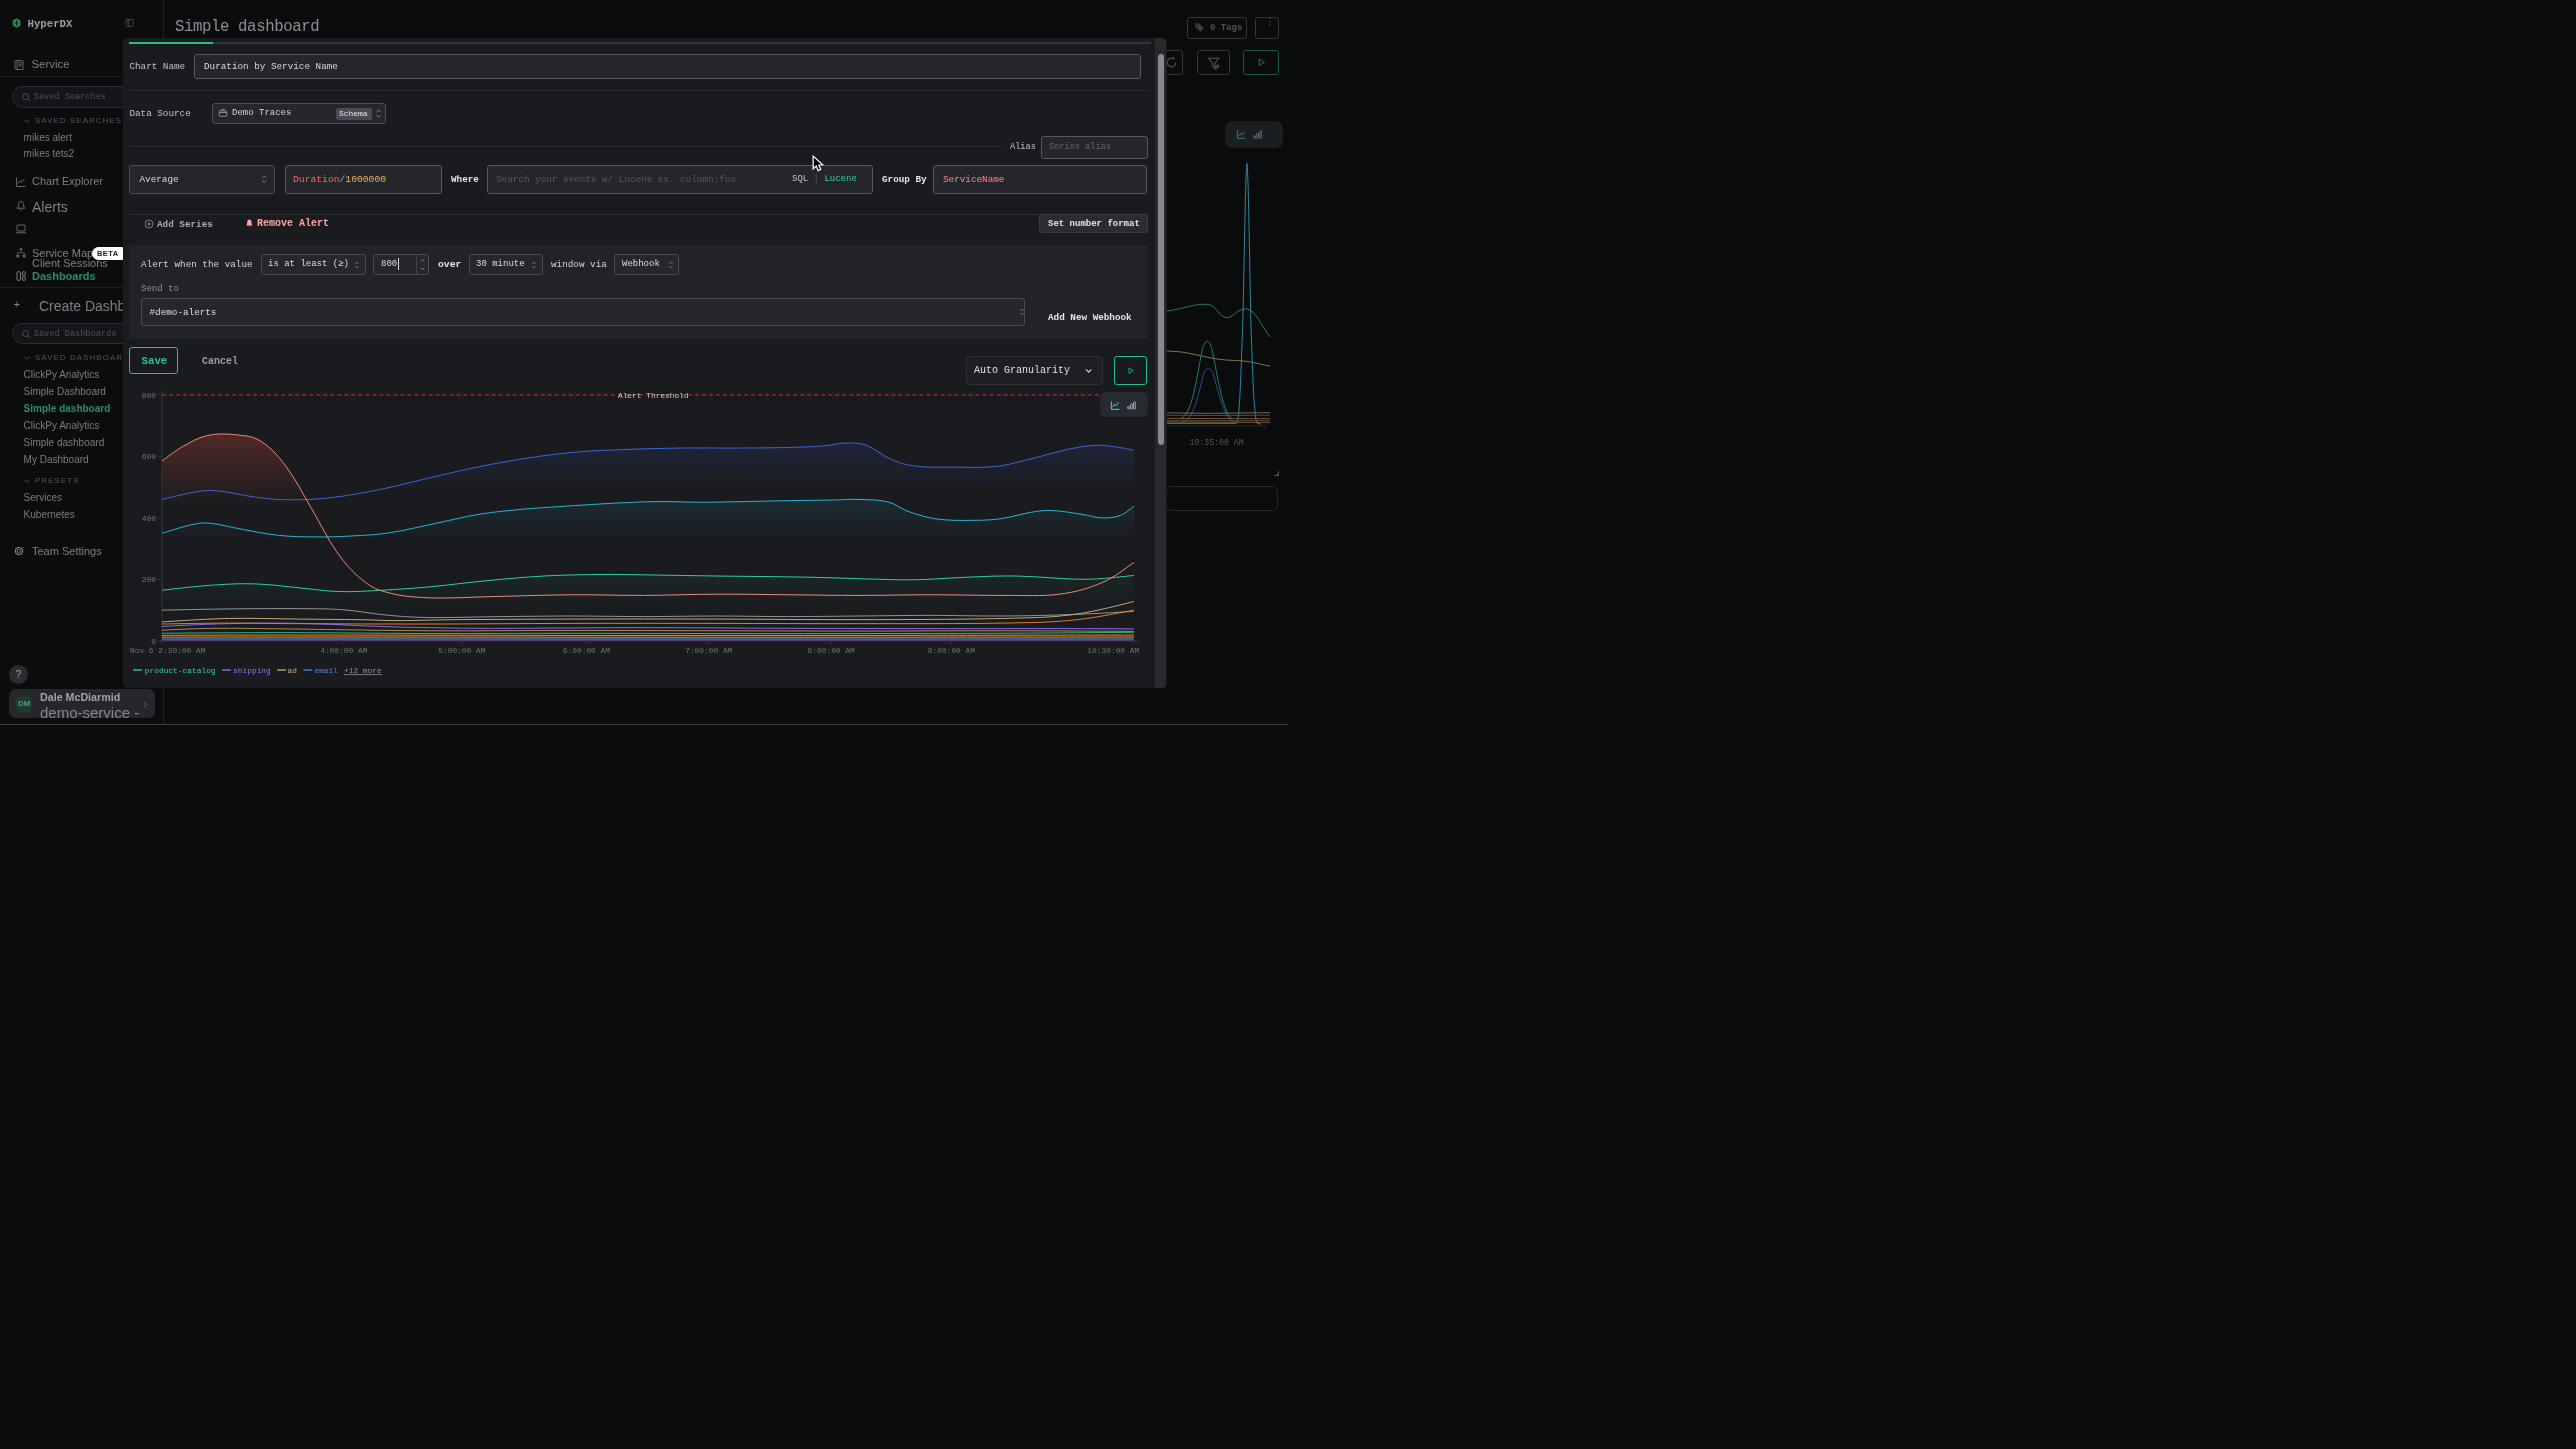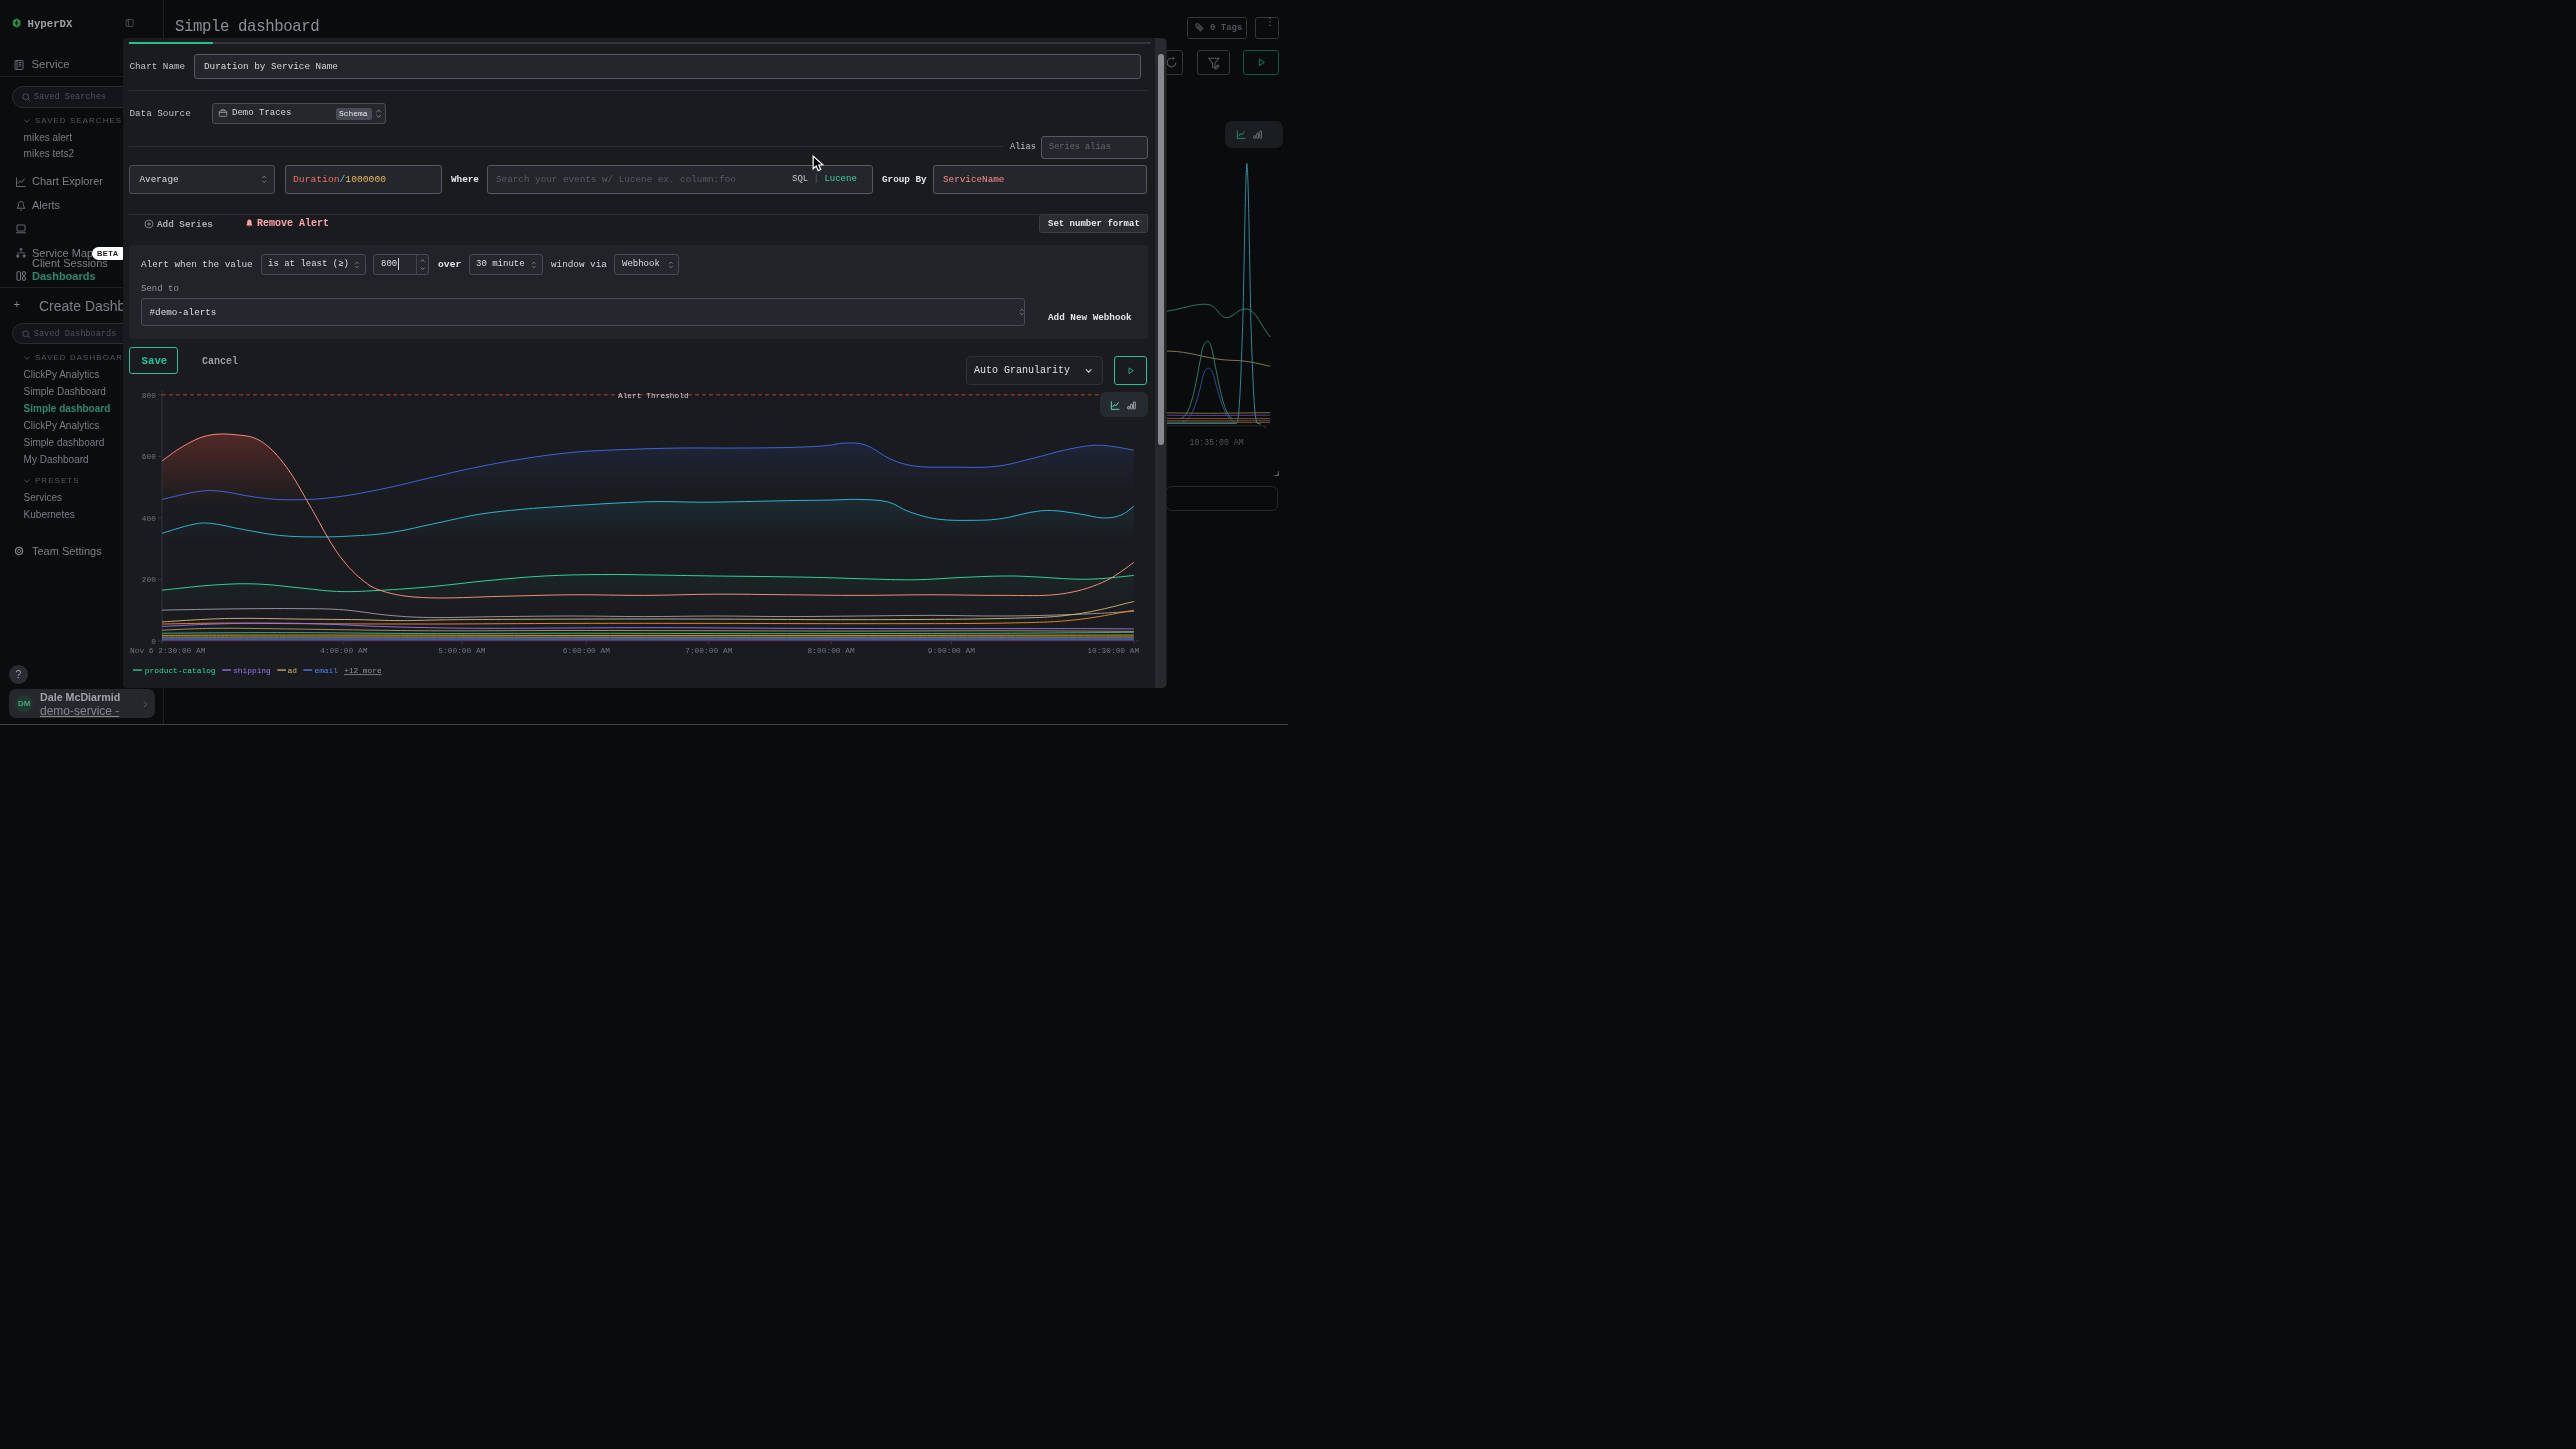--- a/index.html
+++ b/index.html
@@ -66,21 +66,21 @@
   <svg class="abs" style="left:15px;top:176px;" width="12" height="12" viewBox="0 0 24 24" fill="none" stroke="#6d737a" stroke-width="1.8">
       <path d="M3 3 L3 21 L21 21"></path>
       <path d="M6 15 L10 9.5 L13.5 12.5 L19 5.5"></path>
     </svg>
   <div class="sideitem" style="left:32px;top:175px;font-size:11px;">Chart Explorer</div>
 
   <svg class="abs" style="left:15px;top:200px;" width="12" height="12" viewBox="0 0 24 24" fill="none" stroke="#6d737a" stroke-width="1.8">
       <path d="M12 3 C8.5 3 7 5.5 7 9 C7 14 5 15.5 4 16.5 L20 16.5 C19 15.5 17 14 17 9 C17 5.5 15.5 3 12 3 Z"></path>
       <path d="M10 19.5 C10.5 21 13.5 21 14 19.5"></path>
     </svg>
-  <div class="sideitem" style="left:32px;top:199px;font-size:11px;">Alerts</div>
+  <div class="sideitem" style="left:32px;top:199px;font-size:14px;">Alerts</div>
 
   <svg class="abs" style="left:15px;top:223px;" width="12" height="12" viewBox="0 0 24 24" fill="none" stroke="#6d737a" stroke-width="1.8">
       <rect x="4" y="4" width="16" height="12" rx="1"></rect>
       <path d="M2 19.5 L22 19.5"></path>
     </svg>
   <div class="sideitem" style="left:32px;top:223px;font-size:11px;margin-top:34px;">Client Sessions</div>
 
   <svg class="abs" style="left:15px;top:247px;" width="12" height="12" viewBox="0 0 24 24" fill="#60656c" stroke="none">
       <circle cx="12" cy="4.5" r="2.7"></circle>
       <rect x="2.8" y="15.5" width="5.6" height="5.6" rx="1.2"></rect>
@@ -136,21 +136,21 @@
     </svg>
   <div class="sideitem" style="left:32px;top:545px;font-size:11px;">Team Settings</div>
 
   <div class="abs" style="left:9px;top:665px;width:18.6px;height:18.6px;border-radius:50%;background:#2a2c31;"></div>
   <div class="abs sans" style="left:15.4px;top:669px;color:#9aa0a8;font-size:10.4px;">?</div>
 
   <div class="abs" style="left:9.3px;top:689px;width:146px;height:29px;background:#25272c;border-radius:7.2px;"></div>
   <div class="abs" style="left:14.7px;top:695px;width:18px;height:18px;border-radius:50%;background:#20392f;"></div>
   <div class="abs sans" style="left:18px;top:699px;color:#44a380;font-size:7.9px;font-weight:bold;">DM</div>
   <div class="abs sans" style="left:40px;top:691px;color:#9fa3a9;font-size:10.7px;font-weight:bold;">Dale McDiarmid</div>
-  <div class="abs sans" style="left:40px;top:704px;color:#82878e;font-size:12px;text-decoration:underline;">demo-service -</div>
+  <div class="abs sans" style="left:40px;top:704px;color:#82878e;font-size:15px;">demo-service -</div>
   <svg class="abs" style="left:141px;top:700px;" width="8.6" height="8.6" viewBox="0 0 24 24" fill="none" stroke="#737880" stroke-width="2">
       <path d="M8 4 L16 12 L8 20"></path>
     </svg>
 </div>
 
 <div id="pageheader" class="abs">
 
   <svg class="abs" style="left:125px;top:18px;" width="9.3" height="10" viewBox="0 0 24 24" fill="none" stroke="#5a5f66" stroke-width="1.8">
     <rect x="3" y="3" width="18" height="18" rx="2"></rect>
       <line x1="9.5" y1="3" x2="9.5" y2="21"></line>

